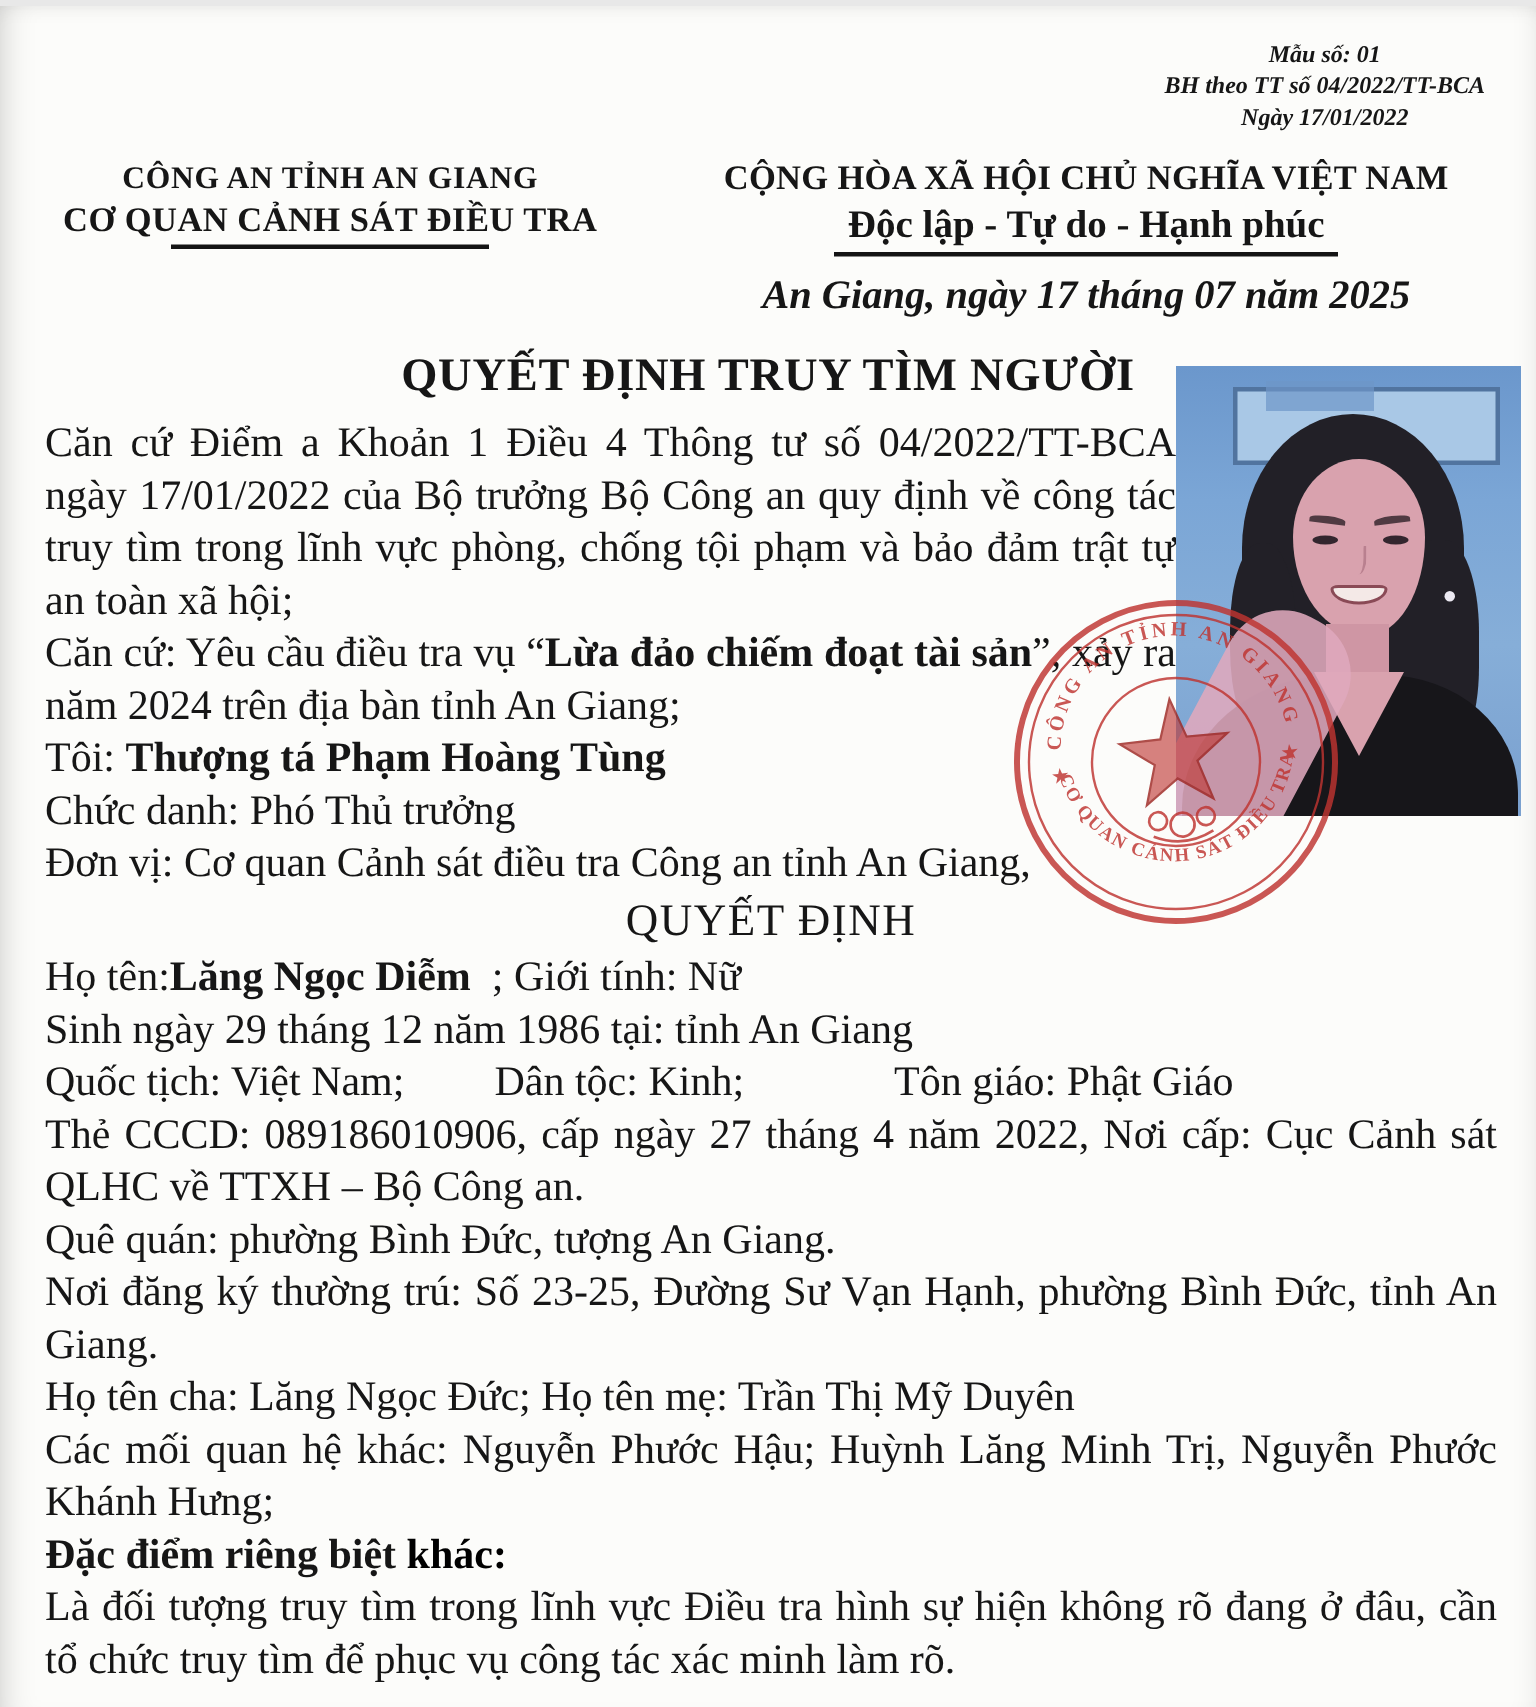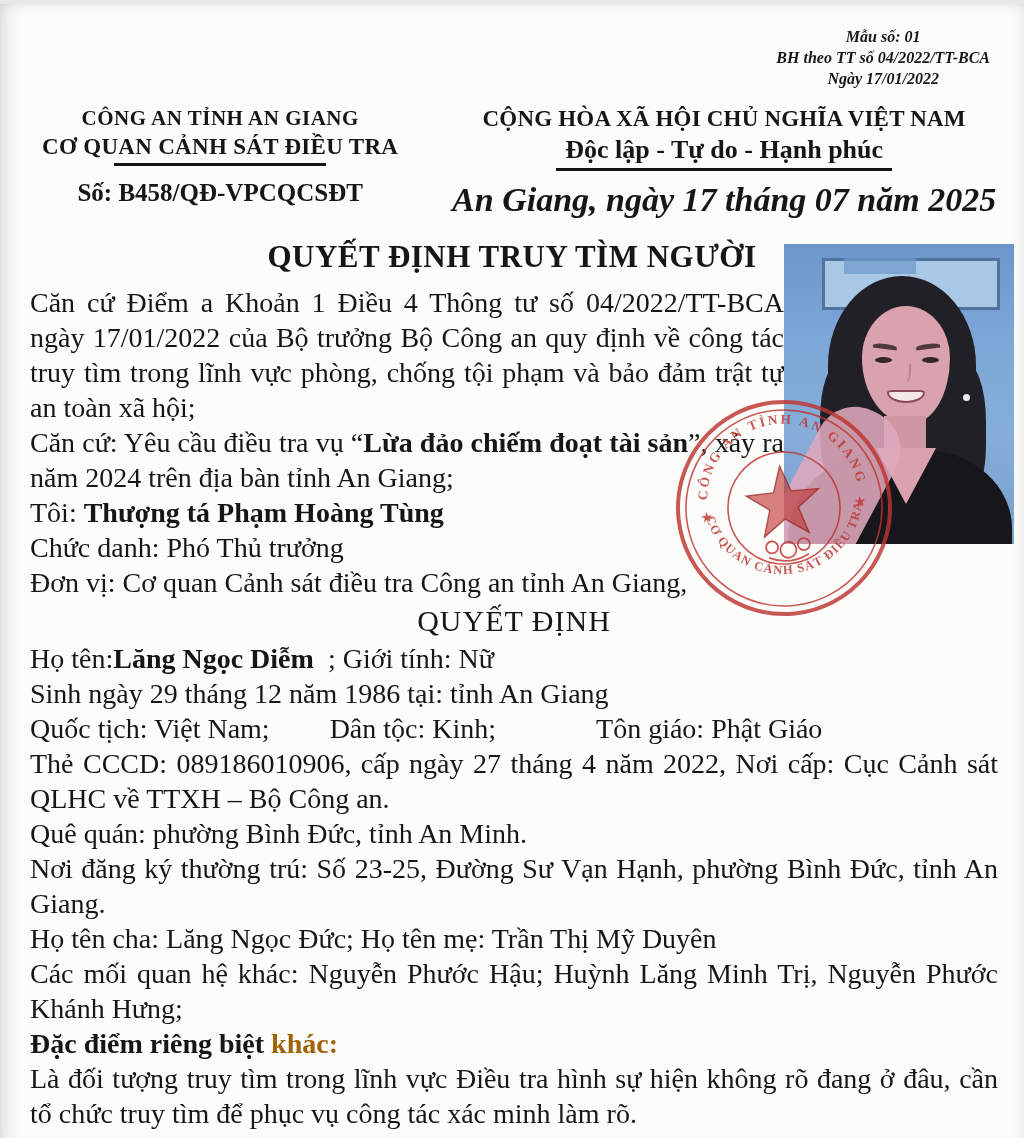--- a/index.html
+++ b/index.html
@@ -20,29 +20,29 @@
   .header-left{width:43%;}
   .header-right{width:57%;padding-right:16px;box-sizing:border-box;text-align:center;}
   .hl1{font-size:21px;font-weight:bold;letter-spacing:.5px;}
   .hl2{font-size:23px;font-weight:bold;margin-top:3px;letter-spacing:.3px;}
   .hr1{font-size:23px;font-weight:bold;letter-spacing:.2px;}
   .hr2{font-size:26px;font-weight:bold;margin-top:3px;}
   .rule{height:3px;background:#141414;margin:3px auto 0;}
   .rule-left{width:212px;}
   .rule-right{width:336px;}
   .doc-number{font-size:25px;font-weight:bold;margin-top:13px;}
-  .dateline{font-size:34px;font-weight:bold;font-style:italic;margin-top:10px;}
+  .dateline{font-size:27px;font-weight:bold;font-style:italic;margin-top:10px;}
   
   .doc-title{text-align:center;font-size:31px;font-weight:bold;margin-top:20px;letter-spacing:.5px;}
   
   .doc-body{margin:10px 26px 0 30px;font-size:28px;line-height:35px;}
   .p{margin:0;}
   .just{text-align:justify;}
   .spacer{display:inline-block;}
-  .gray{color:#a16207;}
+  .gray{color:#000000;}
   .wrap-zone{margin-right:214px;}
   .decision-heading{text-align:center;font-size:30px;font-weight:normal;margin:3px 0;letter-spacing:1px;}
   
   .photo{position:absolute;top:240px;left:784px;width:230px;height:300px;z-index:2;overflow:hidden;
     background:linear-gradient(180deg,#6b97cc 0%,#7ba6d6 30%,#86aed8 62%,#7aa0cf 100%);}
   .photo .sign{position:absolute;top:14px;left:38px;width:178px;height:52px;background:#a9c8e6;
     border:3px solid #51749f;box-sizing:border-box;}
   .photo .sign-inner{position:absolute;top:10px;left:60px;width:72px;height:20px;background:#6d95c8;opacity:.7;}
   .photo .hair{position:absolute;top:32px;left:44px;width:148px;height:202px;background:#222027;
     border-radius:52% 52% 42% 42%/46% 46% 50% 50%;}
@@ -83,21 +83,20 @@
     <div>Mẫu số: 01</div>
     <div>BH theo TT số 04/2022/TT-BCA</div>
     <div>Ngày 17/01/2022</div>
   </div>
 
   <div class="header-row">
     <div class="header-col header-left">
       <div class="hl1">CÔNG AN TỈNH AN GIANG</div>
       <div class="hl2">CƠ QUAN CẢNH SÁT ĐIỀU TRA</div>
       <div class="rule rule-left"></div>
-      <div class="doc-number">Số: B458/QĐ-VPCQCSĐT</div>
     </div>
     <div class="header-col header-right">
       <div class="hr1">CỘNG HÒA XÃ HỘI CHỦ NGHĨA VIỆT NAM</div>
       <div class="hr2">Độc lập - Tự do - Hạnh phúc</div>
       <div class="rule rule-right"></div>
       <div class="dateline">An Giang, ngày 17 tháng 07 năm 2025</div>
     </div>
   </div>
 
   <div class="doc-title">QUYẾT ĐỊNH TRUY TÌM NGƯỜI</div>
@@ -109,21 +108,21 @@
         <p class="p"><span>Tôi: </span><b>Thượng tá Phạm Hoàng Tùng</b></p>
         <p class="p"><span>Chức danh: Phó Thủ trưởng</span></p>
         <p class="p"><span>Đơn vị: Cơ quan Cảnh sát điều tra Công an tỉnh An Giang,</span></p>
       </div>
     <div class="decision-heading">QUYẾT ĐỊNH</div>
     <div>
         <p class="p"><span>Họ tên:</span><b>Lăng Ngọc Diễm</b><span>&nbsp; ; Giới tính: Nữ</span></p>
         <p class="p"><span>Sinh ngày 29 tháng 12 năm 1986 tại: tỉnh An Giang</span></p>
         <p class="p"><span>Quốc tịch: Việt Nam;</span><span class="spacer" style="width: 60px;"></span><span>Dân tộc: Kinh;</span><span class="spacer" style="width: 100px;"></span><span>Tôn giáo: Phật Giáo</span></p>
         <p class="p just"><span>Thẻ CCCD: 089186010906, cấp ngày 27 tháng 4 năm 2022, Nơi cấp: Cục Cảnh sát QLHC về TTXH – Bộ Công an.</span></p>
-        <p class="p"><span>Quê quán: phường Bình Đức, tỉnh An Minh.</span></p>
+        <p class="p"><span>Quê quán: phường Bình Đức, tượng An Giang.</span></p>
         <p class="p just"><span>Nơi đăng ký thường trú: Số 23-25, Đường Sư Vạn Hạnh, phường Bình Đức, tỉnh An Giang.</span></p>
         <p class="p"><span>Họ tên cha: Lăng Ngọc Đức; Họ tên mẹ: Trần Thị Mỹ Duyên</span></p>
         <p class="p just"><span>Các mối quan hệ khác: Nguyễn Phước Hậu; Huỳnh Lăng Minh Trị, Nguyễn Phước Khánh Hưng;</span></p>
         <p class="p"><b>Đặc điểm riêng biệt </b><b class="gray">khác:</b></p>
         <p class="p just"><span>Là đối tượng truy tìm trong lĩnh vực Điều tra hình sự hiện không rõ đang ở đâu, cần tổ chức truy tìm để phục vụ công tác xác minh làm rõ.</span></p>
       </div>
 
   </div>
 
   <div class="photo">

